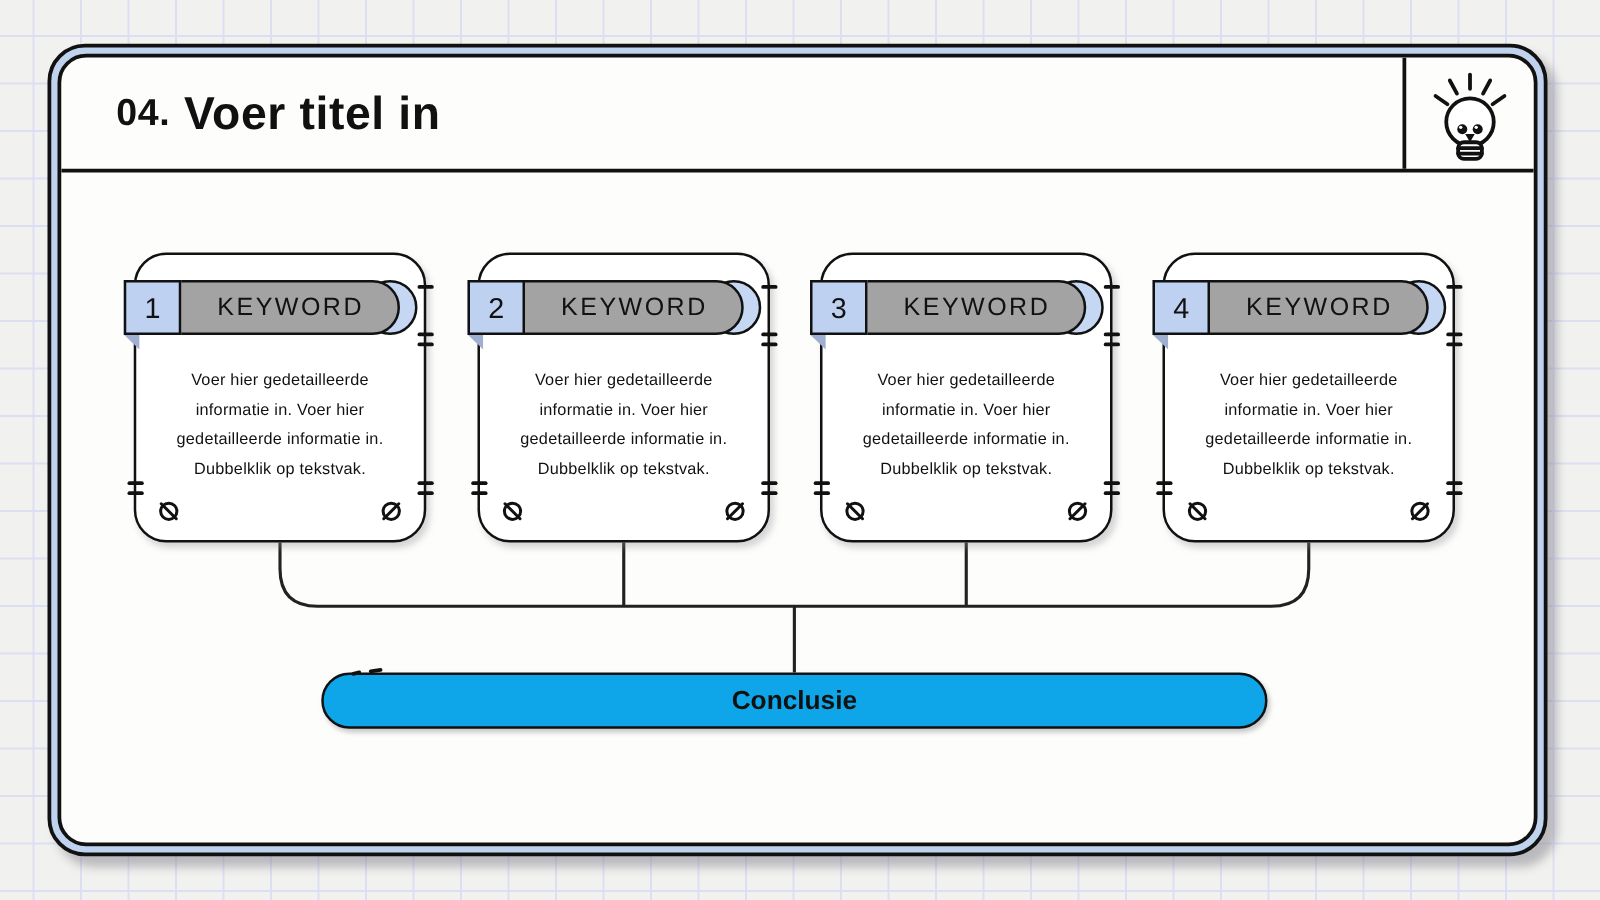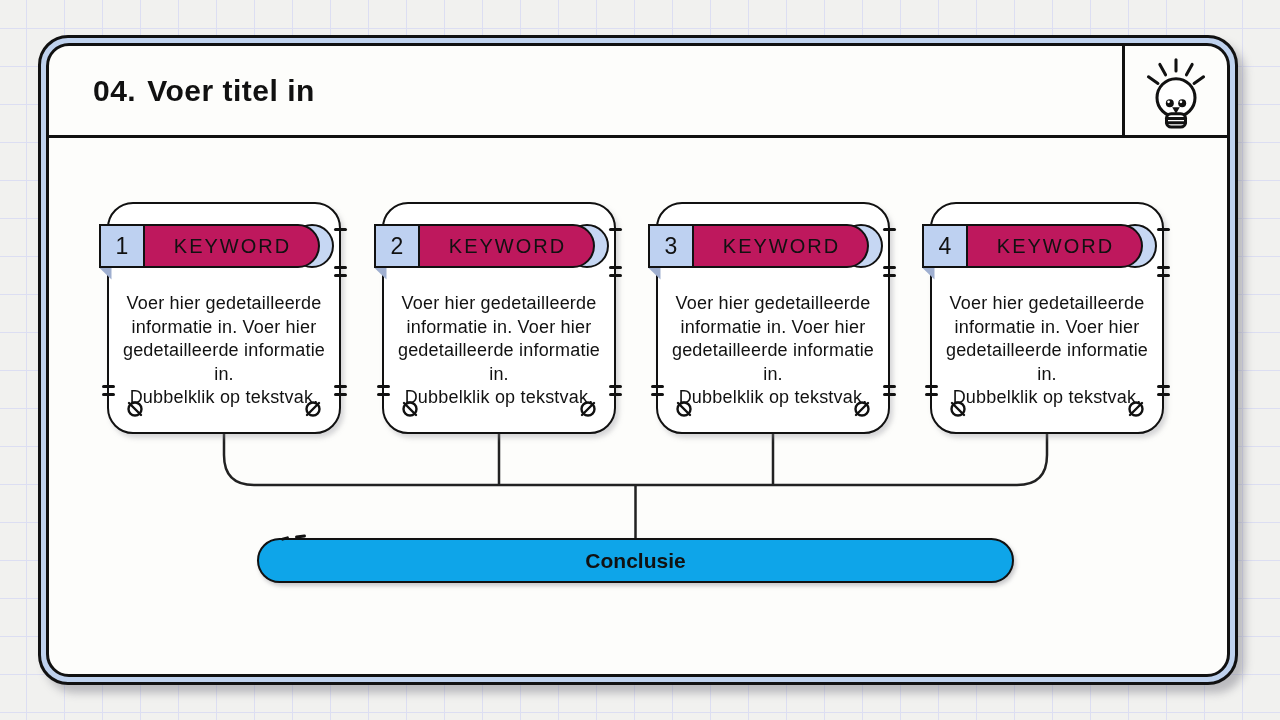--- a/index.html
+++ b/index.html
@@ -26,57 +26,57 @@
     background:#fdfdfb; border:3px solid #111; border-radius:23px;
     display:flex; flex-direction:column; overflow:hidden;
   }
   .header{
     height:92px; flex:0 0 auto; display:flex; border-bottom:3px solid #111;
   }
   .title-area{
     flex:1; display:flex; align-items:center; padding-left:44px; gap:11px;
   }
   .title-number{ font-size:30px; font-weight:bold; letter-spacing:.5px; }
-  .title-text{ font-size:30px; font-weight:bold; letter-spacing:.5px; }
+  .title-text{ font-size:37px; font-weight:bold; letter-spacing:.5px; }
   .bulb-box{
     flex:0 0 105px; border-left:3px solid #111;
     display:flex; align-items:center; justify-content:center;
   }
   .content{ position:relative; flex:1; }
 
   .card{
     position:absolute; top:64px; width:234px; height:232px;
     background:#fff; border:2.5px solid #111; border-radius:26px;
     box-shadow:3px 4px 5px rgba(140,140,150,.35);
   }
   .card1{ left:58px; } .card2{ left:333px; } .card3{ left:607px; } .card4{ left:881px; }
 
   .banner{ position:absolute; left:-10px; top:20px; height:44px; width:245px; }
   .crescent{
     position:absolute; left:191px; top:0; width:44px; height:44px;
     border-radius:50%; background:#c6d7f3; border:2.5px solid #111;
   }
   .pill{
     position:absolute; left:40px; top:0; width:181px; height:44px;
-    background:#be185d; border:2.5px solid #111; border-radius:0 22px 22px 0;
+    background:#a3a3a3; border:2.5px solid #111; border-radius:0 22px 22px 0;
     display:flex; align-items:center; justify-content:center;
     font-size:20px; font-weight:500; letter-spacing:2px; padding-left:6px;
   }
   .num-tab{
     position:absolute; left:0; top:0; width:46px; height:44px;
     background:#bed1f1; border:2.5px solid #111;
     display:flex; align-items:center; justify-content:center; font-size:23px;
   }
   .fold{
     position:absolute; left:0; top:43.5px; width:12.5px; height:12px;
     background:#9fafd0; clip-path:polygon(0 0,100% 0,100% 100%);
   }
   .card-body{
     position:absolute; left:8px; right:8px; top:88px;
-    text-align:center; font-size:18px; line-height:23.5px; letter-spacing:.2px;
+    text-align:center; font-size:13px; line-height:23.5px; letter-spacing:.2px;
   }
   .screw{ position:absolute; bottom:13px; }
   .screw.sl{ left:16px; } .screw.sr{ right:16px; }
   .tick{
     position:absolute; width:13px; height:2.5px; background:#111; border-radius:2px;
   }
   .tick.tr{ right:-7.5px; } .tick.tl{ left:-7.5px; }
 
   .connector-svg{ position:absolute; left:0; top:0; width:1183px; height:542px; }
 

